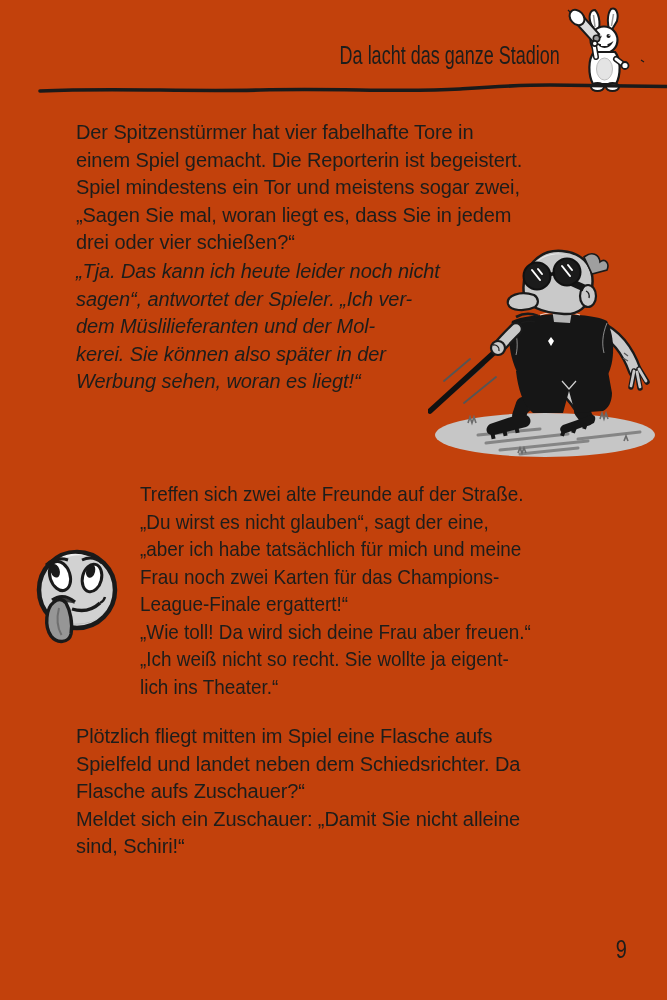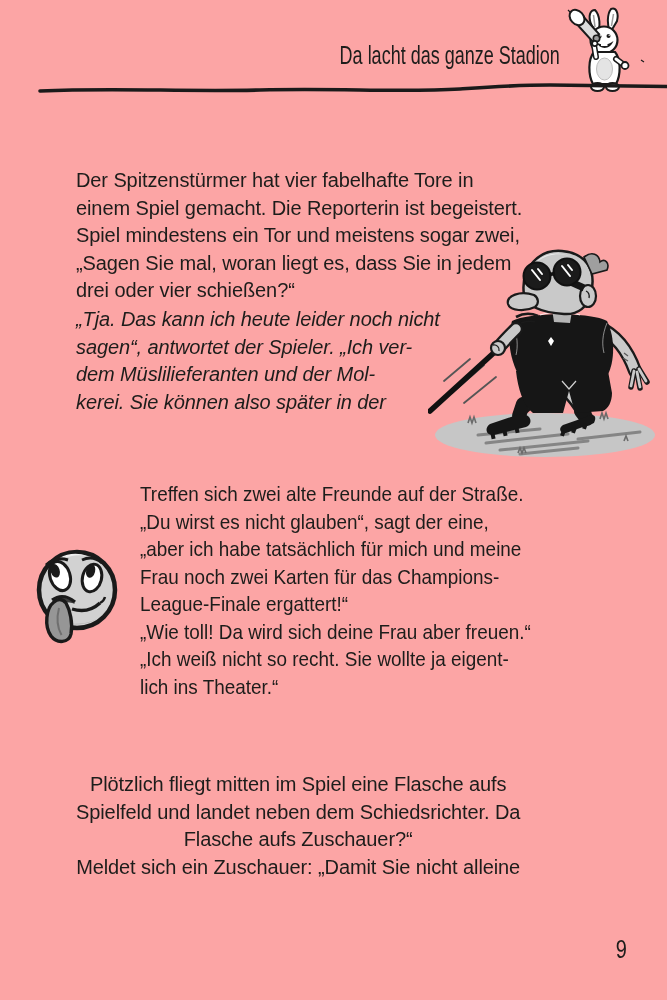--- a/index.html
+++ b/index.html
@@ -1,22 +1,22 @@
 <!DOCTYPE html>
 <html><head>
 <meta charset="utf-8">
 <style>
   html,body{margin:0;padding:0;background:#ffffff;}
   .page{
-    position:relative;width:667px;height:1000px;background:#fca5a5;
+    position:relative;width:667px;height:1000px;background:#c2410c;
     font-family:"Liberation Sans",sans-serif;color:#1d1d1b;overflow:hidden;
   }
   .textblock{position:absolute;white-space:nowrap;}
   .textblock div{white-space:nowrap;}
-  .body-text{font-size:20px;line-height:27.6px;letter-spacing:-0.1px;margin-top:48px;}
+  .body-text{font-size:20px;line-height:27.6px;letter-spacing:-0.1px;}
   .hand-text{font-size:21px;line-height:27.5px;transform-origin:0 0;transform:scaleX(0.9);}
   .page-title{
     position:absolute;top:41px;right:107px;font-size:25px;white-space:nowrap;
     transform-origin:100% 0;transform:scaleX(0.72);
   }
   .page-number{
     position:absolute;top:935px;right:40px;font-size:25px;white-space:nowrap;
     transform-origin:100% 0;transform:scaleX(0.8);
   }
   .illu{position:absolute;}
@@ -73,20 +73,21 @@
     <div>Spiel mindestens ein Tor und meistens sogar zwei,</div>
     <div>„Sagen Sie mal, woran liegt es, dass Sie in jedem</div>
     <div>drei oder vier schießen?“</div>
   </div>
 
   <div class="textblock body-text" style="left:76px;top:258px;font-style:italic;">
     <div>„Tja. Das kann ich heute leider noch nicht</div>
     <div>sagen“, antwortet der Spieler. „Ich ver-</div>
     <div>dem Müslilieferanten und der Mol-</div>
     <div>kerei. Sie können also später in der</div>
+    <div>Werbung sehen, woran es liegt!“</div>
   </div>
 
   <svg class="illu" style="left:428px;top:243px;" width="237" height="220" viewBox="0 0 237 220">
 
     <ellipse cx="117" cy="192" rx="110" ry="22" fill="#c6c6c6"></ellipse>
     <g stroke="#858585" stroke-width="3" stroke-linecap="round">
       <path d="M58,200 L140,191"></path>
         <path d="M72,207 L160,198"></path>
       <path d="M150,196 L212,189"></path>
         <path d="M50,192 L112,186"></path>
@@ -206,22 +207,23 @@
     <div>Treffen sich zwei alte Freunde auf der Straße.</div>
     <div>„Du wirst es nicht glauben“, sagt der eine,</div>
     <div>„aber ich habe tatsächlich für mich und meine</div>
     <div>Frau noch zwei Karten für das Champions-</div>
     <div>League-Finale ergattert!“</div>
     <div>„Wie toll! Da wird sich deine Frau aber freuen.“</div>
     <div>„Ich weiß nicht so recht. Sie wollte ja eigent-</div>
     <div>lich ins Theater.“</div>
   </div>
 
-  <div class="textblock body-text" style="left:76px;top:723px;text-align:center;">
+  <div class="textblock body-text" style="left:76px;top:723px;">
     <div>Plötzlich fliegt mitten im Spiel eine Flasche aufs</div>
     <div>Spielfeld und landet neben dem Schiedsrichter. Da</div>
     <div>Flasche aufs Zuschauer?“</div>
     <div>Meldet sich ein Zuschauer: „Damit Sie nicht alleine</div>
+    <div>sind, Schiri!“</div>
   </div>
 
   <div class="page-number">9</div>
 
 </div>
 
 </body></html>

